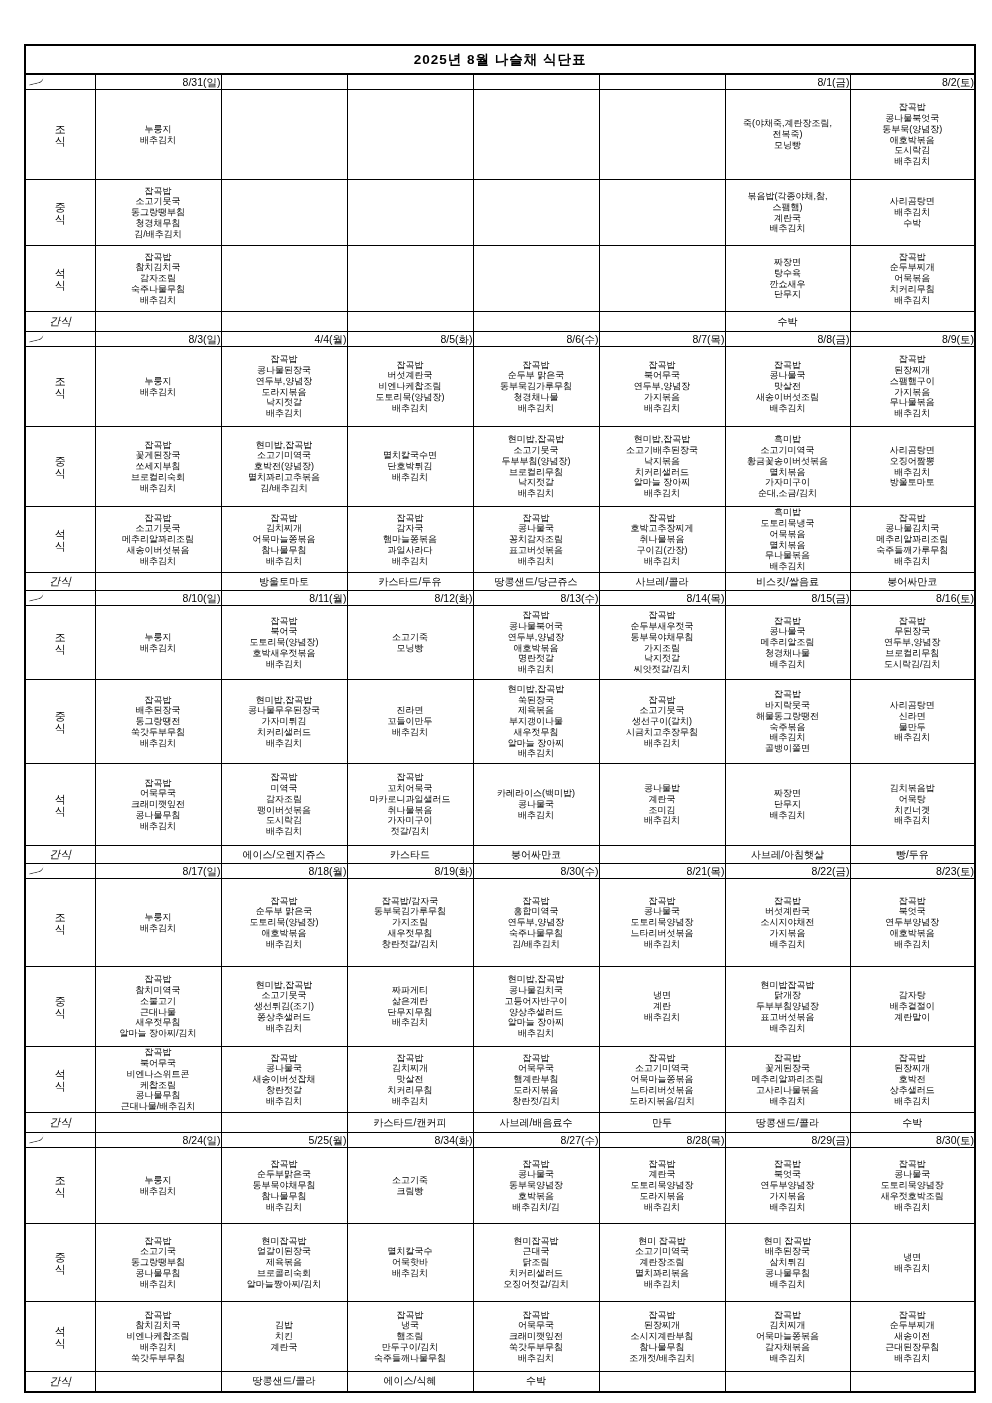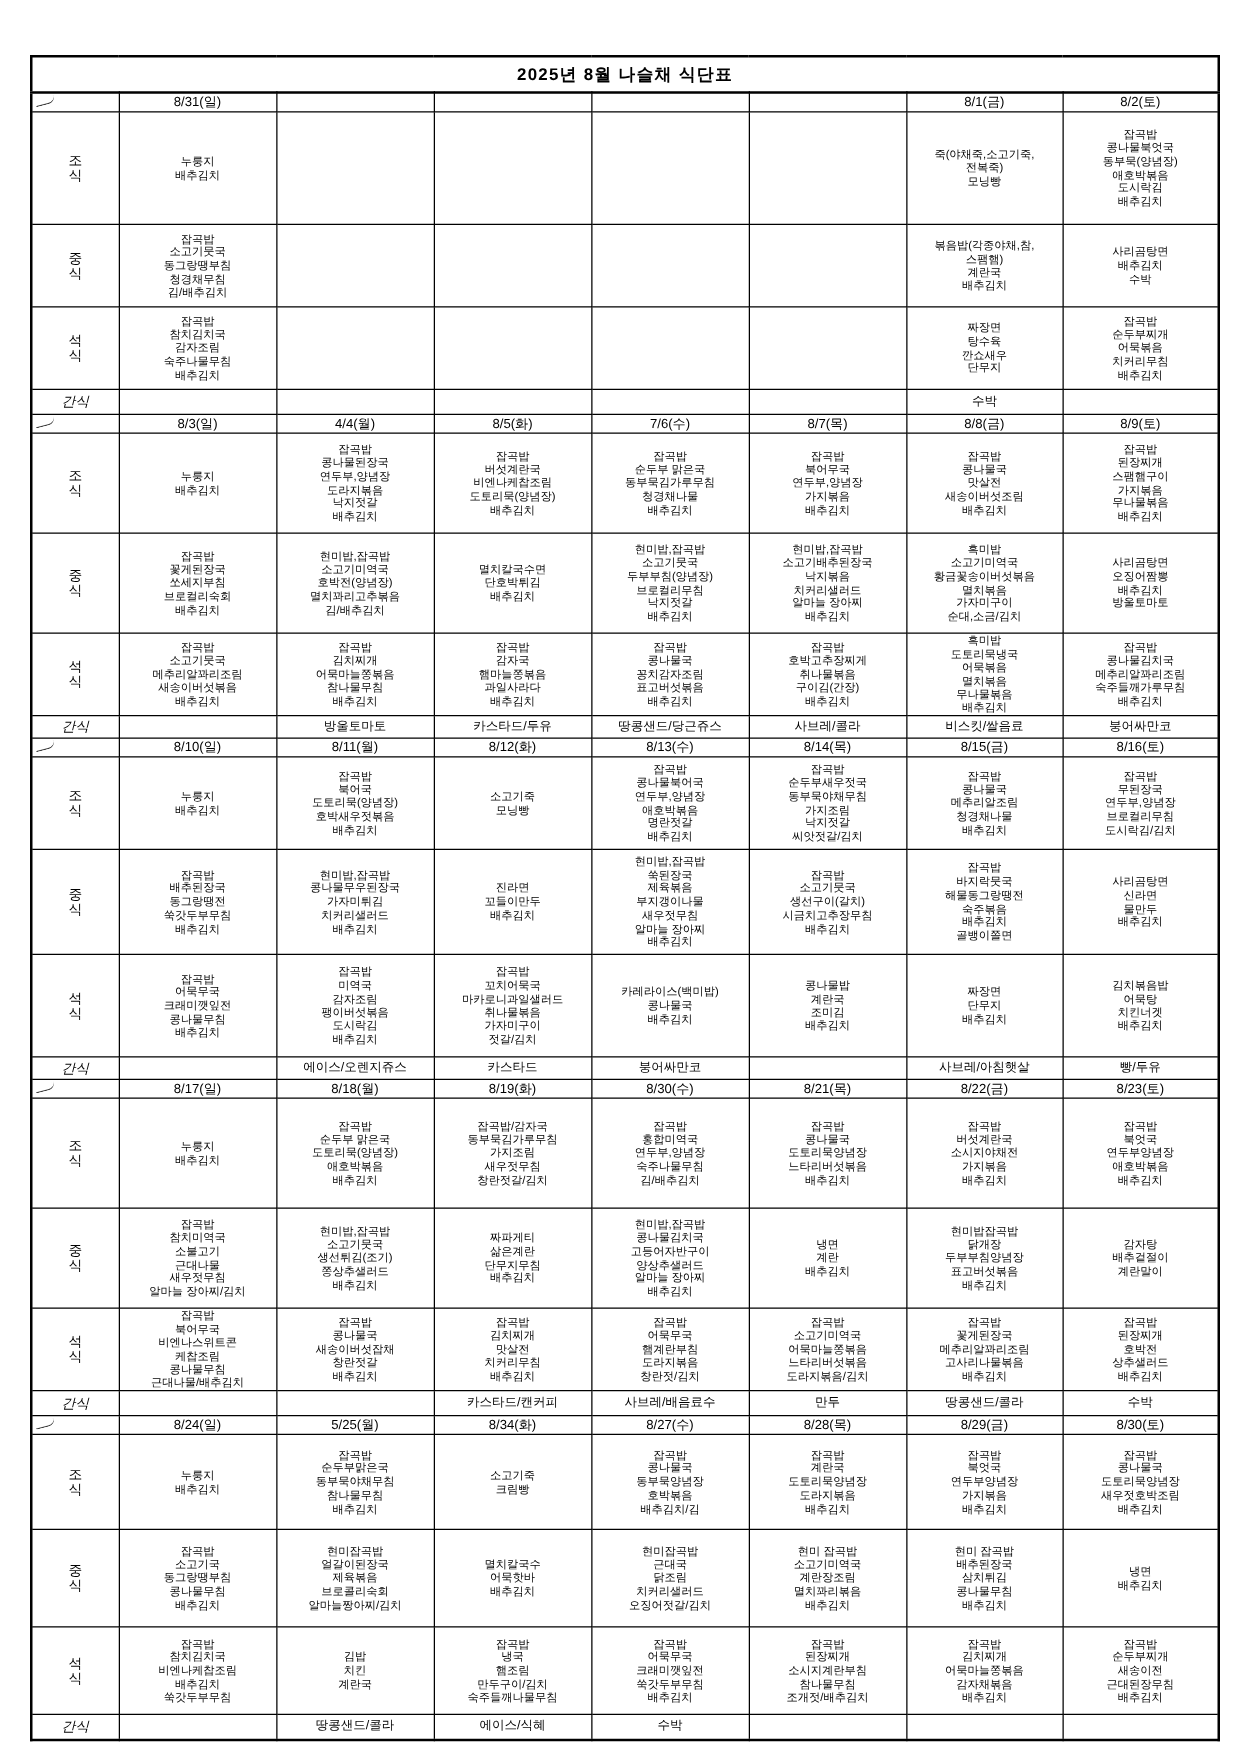--- a/index.html
+++ b/index.html
@@ -2,21 +2,21 @@
 <html><head>
 <meta charset="utf-8">
 <style>
   html, body { margin:0; padding:0; background:#ffffff; }
   body { width:992px; height:1403px; position:relative; font-family:"Liberation Sans", sans-serif; color:#000; }
   .sheet { position:absolute; left:24px; top:44px; }
   table.menu { border-collapse:collapse; width:950px; table-layout:fixed; border:2px solid #000; }
   td { border:1px solid #000; text-align:center; vertical-align:middle; white-space:pre-line; padding:0; overflow:hidden; }
   .title-cell { height:27px; font-size:13.5px; font-weight:bold; letter-spacing:1px; border-bottom:2px solid #000; }
   .date-cell { height:14px; font-size:10.5px; line-height:13px; font-weight:normal; }
-  .date-row td { border-top:1.5px solid #000; position:relative; }
+  .date-row td { border-top:1.5px solid #000; position:relative;text-align:right; }
   .label-cell { font-size:11px; line-height:12px; }
   .menu-cell { font-size:9px; line-height:10.8px; }
   .snack-cell { font-size:10px; line-height:12px; }
   .snack-label { font-size:11px;font-style:italic; }
   .pen-mark { position:absolute; left:2px; top:3px; width:16px; height:5px; border-bottom:1.3px solid #3a3a3a; border-radius:0 0 10px 2px; transform:rotate(-14deg); }
 </style>
 </head>
 <body>
 
 <div class="sheet">
@@ -47,21 +47,21 @@
         </tr>
         <tr style="height: 90px;">
           <td class="label-cell">조
 식</td>
           <td class="menu-cell">누룽지
 배추김치</td>
           <td class="menu-cell"></td>
           <td class="menu-cell"></td>
           <td class="menu-cell"></td>
           <td class="menu-cell"></td>
-          <td class="menu-cell">죽(야채죽,소고기죽,
+          <td class="menu-cell">죽(야채죽,계란장조림,
 전복죽)
 모닝빵</td>
           <td class="menu-cell">잡곡밥
 콩나물북엇국
 동부묵(양념장)
 애호박볶음
 도시락김
 배추김치</td>
         </tr>
         <tr style="height: 66px;">
@@ -114,21 +114,21 @@
           <td class="snack-cell"></td>
           <td class="snack-cell"></td>
           <td class="snack-cell">수박</td>
           <td class="snack-cell"></td>
         </tr>
         <tr class="date-row">
           <td class="date-cell"><span class="pen-mark"></span></td>
           <td class="date-cell">8/3(일)</td>
           <td class="date-cell">4/4(월)</td>
           <td class="date-cell">8/5(화)</td>
-          <td class="date-cell">7/6(수)</td>
+          <td class="date-cell">8/6(수)</td>
           <td class="date-cell">8/7(목)</td>
           <td class="date-cell">8/8(금)</td>
           <td class="date-cell">8/9(토)</td>
         </tr>
         <tr style="height: 80px;">
           <td class="label-cell">조
 식</td>
           <td class="menu-cell">누룽지
 배추김치</td>
           <td class="menu-cell">잡곡밥

